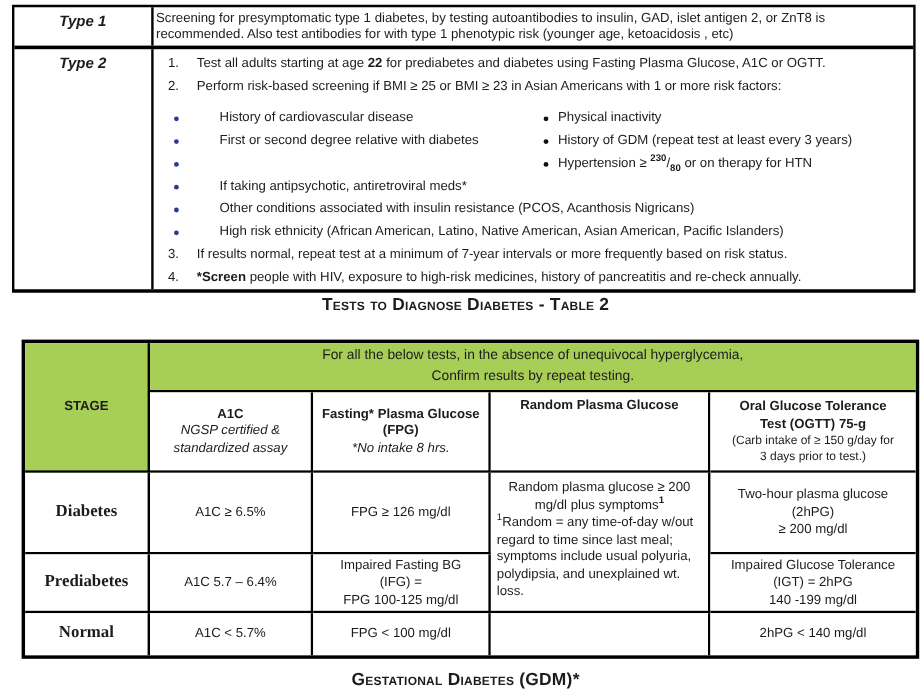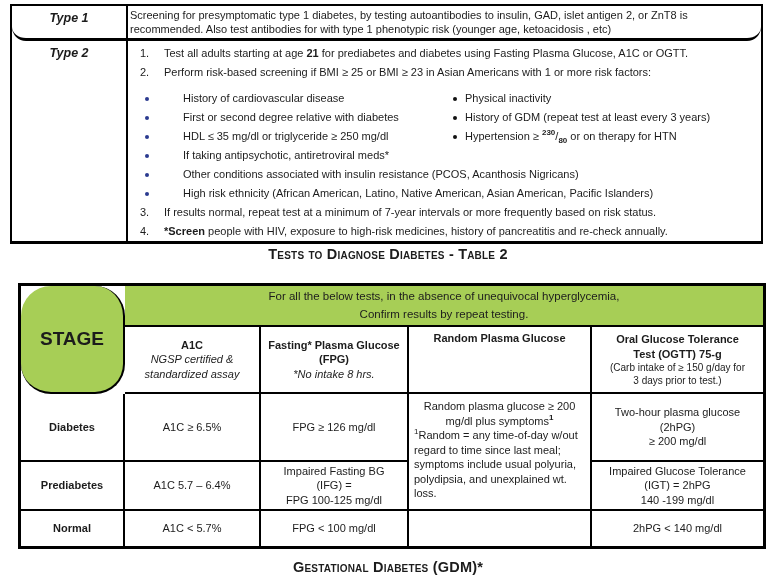--- a/index.html
+++ b/index.html
@@ -9,21 +9,21 @@
     -webkit-font-smoothing:antialiased;
   }
   .pre{white-space:pre-line;}
 
   
   #screening-table{
     position:absolute;left:10px;top:4px;width:753px;box-sizing:border-box;
     border:2px solid #000;border-bottom-width:3px;font-size:11px;line-height:14px;
   }
   .sc-row{display:flex;}
-  .sc-row.first{border-bottom:3px solid #000;border-radius:14px;}
+  .sc-row.first{border-bottom:3px solid #000;}
   .sc-label{
     width:116px;flex:0 0 116px;border-right:2px solid #000;box-sizing:border-box;
     display:flex;justify-content:center;padding-top:5px;
     font-style:italic;font-weight:bold;font-size:12.5px;
   }
   .sc-content{flex:1;padding:2px 6px 2px 2px;box-sizing:border-box;}
   .t2-content{padding:3px 4px 0 0;}
   .num-row{display:flex;line-height:19px;}
   .num{flex:0 0 24px;padding-left:12px;text-align:left;}
   .num-text{flex:1;}
@@ -59,26 +59,26 @@
     font-size:11px;line-height:1.32;
   }
   .dt-cell{
     border-right:2px solid #000;border-bottom:2px solid #000;box-sizing:border-box;
     display:flex;flex-direction:column;align-items:center;justify-content:center;
     text-align:center;padding:2px 3px;background:#fff;
   }
   .dt-cell.lastcol{border-right:none;}
   .dt-cell.lastrow{border-bottom:none;text-align:right;}
   .green{background:#a7ce56;}
-  #stage-cell{grid-area:1/1/3/2;font-weight:bold;font-size:19px;border-radius:30px;}
+  #stage-cell{grid-area:1/1/3/2;font-weight:bold;font-size:11px;}
   #banner-cell{grid-area:1/2/2/6;border-right:none;font-size:11.5px;line-height:1.5;}
   .hdr-title{font-weight:bold;}
   .hdr-sub{font-style:italic;}
   .hdr-note{font-size:10px;line-height:1.3;}
-  .row-label{font-weight:bold;font-size:11px;}
+  .row-label{font-weight:bold;font-size:14px;font-family:Liberation Serif, serif;}
   #random-span-cell{grid-area:3/4/5/5;justify-content:flex-start;padding-top:5px;}
   #random-empty-cell{grid-area:5/4/6/5;}
   .rnd-note{text-align:left;width:100%;padding:0 1px 0 2px;box-sizing:border-box;}
   .rnd-note sup{font-weight:normal;}
 </style>
 </head>
 <body>
 
 <div id="page">
 
@@ -88,21 +88,21 @@
       <div class="sc-label">Type 1</div>
       <div class="sc-content">Screening for presymptomatic type 1 diabetes, by testing autoantibodies to insulin, GAD, islet antigen 2, or ZnT8 is recommended. Also test antibodies for with type 1 phenotypic risk (younger age, ketoacidosis , etc)</div>
     </div>
 
     <div class="sc-row">
       <div class="sc-label">Type 2</div>
       <div class="sc-content t2-content">
 
         <div class="num-row">
           <span class="num">1.</span>
-          <span class="num-text"><span>Test all adults starting at age </span><b>21</b><span> for prediabetes and diabetes using Fasting Plasma Glucose, A1C or OGTT.</span></span>
+          <span class="num-text"><span>Test all adults starting at age </span><b>22</b><span> for prediabetes and diabetes using Fasting Plasma Glucose, A1C or OGTT.</span></span>
         </div>
 
         <div class="num-row">
           <span class="num">2.</span>
           <span class="num-text">Perform risk-based screening if BMI ≥ 25 or BMI ≥ 23 in Asian Americans with 1 or more risk factors:</span>
         </div>
 
         <div class="bullet-block">
           <div class="b-row">
             <span class="b-left">
@@ -120,21 +120,20 @@
                 <span class="b-txt">First or second degree relative with diabetes</span>
               </span>
             <span class="b-right">
                 <span class="dot black"></span>
                 <span class="b-txt">History of GDM (repeat test at least every 3 years)</span>
               </span>
           </div>
           <div class="b-row">
             <span class="b-left">
                 <span class="dot blue"></span>
-                <span class="b-txt">HDL ≤ 35 mg/dl or triglyceride ≥ 250 mg/dl</span>
               </span>
             <span class="b-right">
                 <span class="dot black"></span>
                 <span class="b-txt"><span>Hypertension  ≥ </span><sup>230</sup><span>/</span><sub>80</sub><span> or on therapy for HTN</span></span>
               </span>
           </div>
           <div class="b-row">
             <span class="b-left">
                 <span class="dot blue"></span>
                 <span class="b-txt">If taking antipsychotic, antiretroviral meds*</span>

